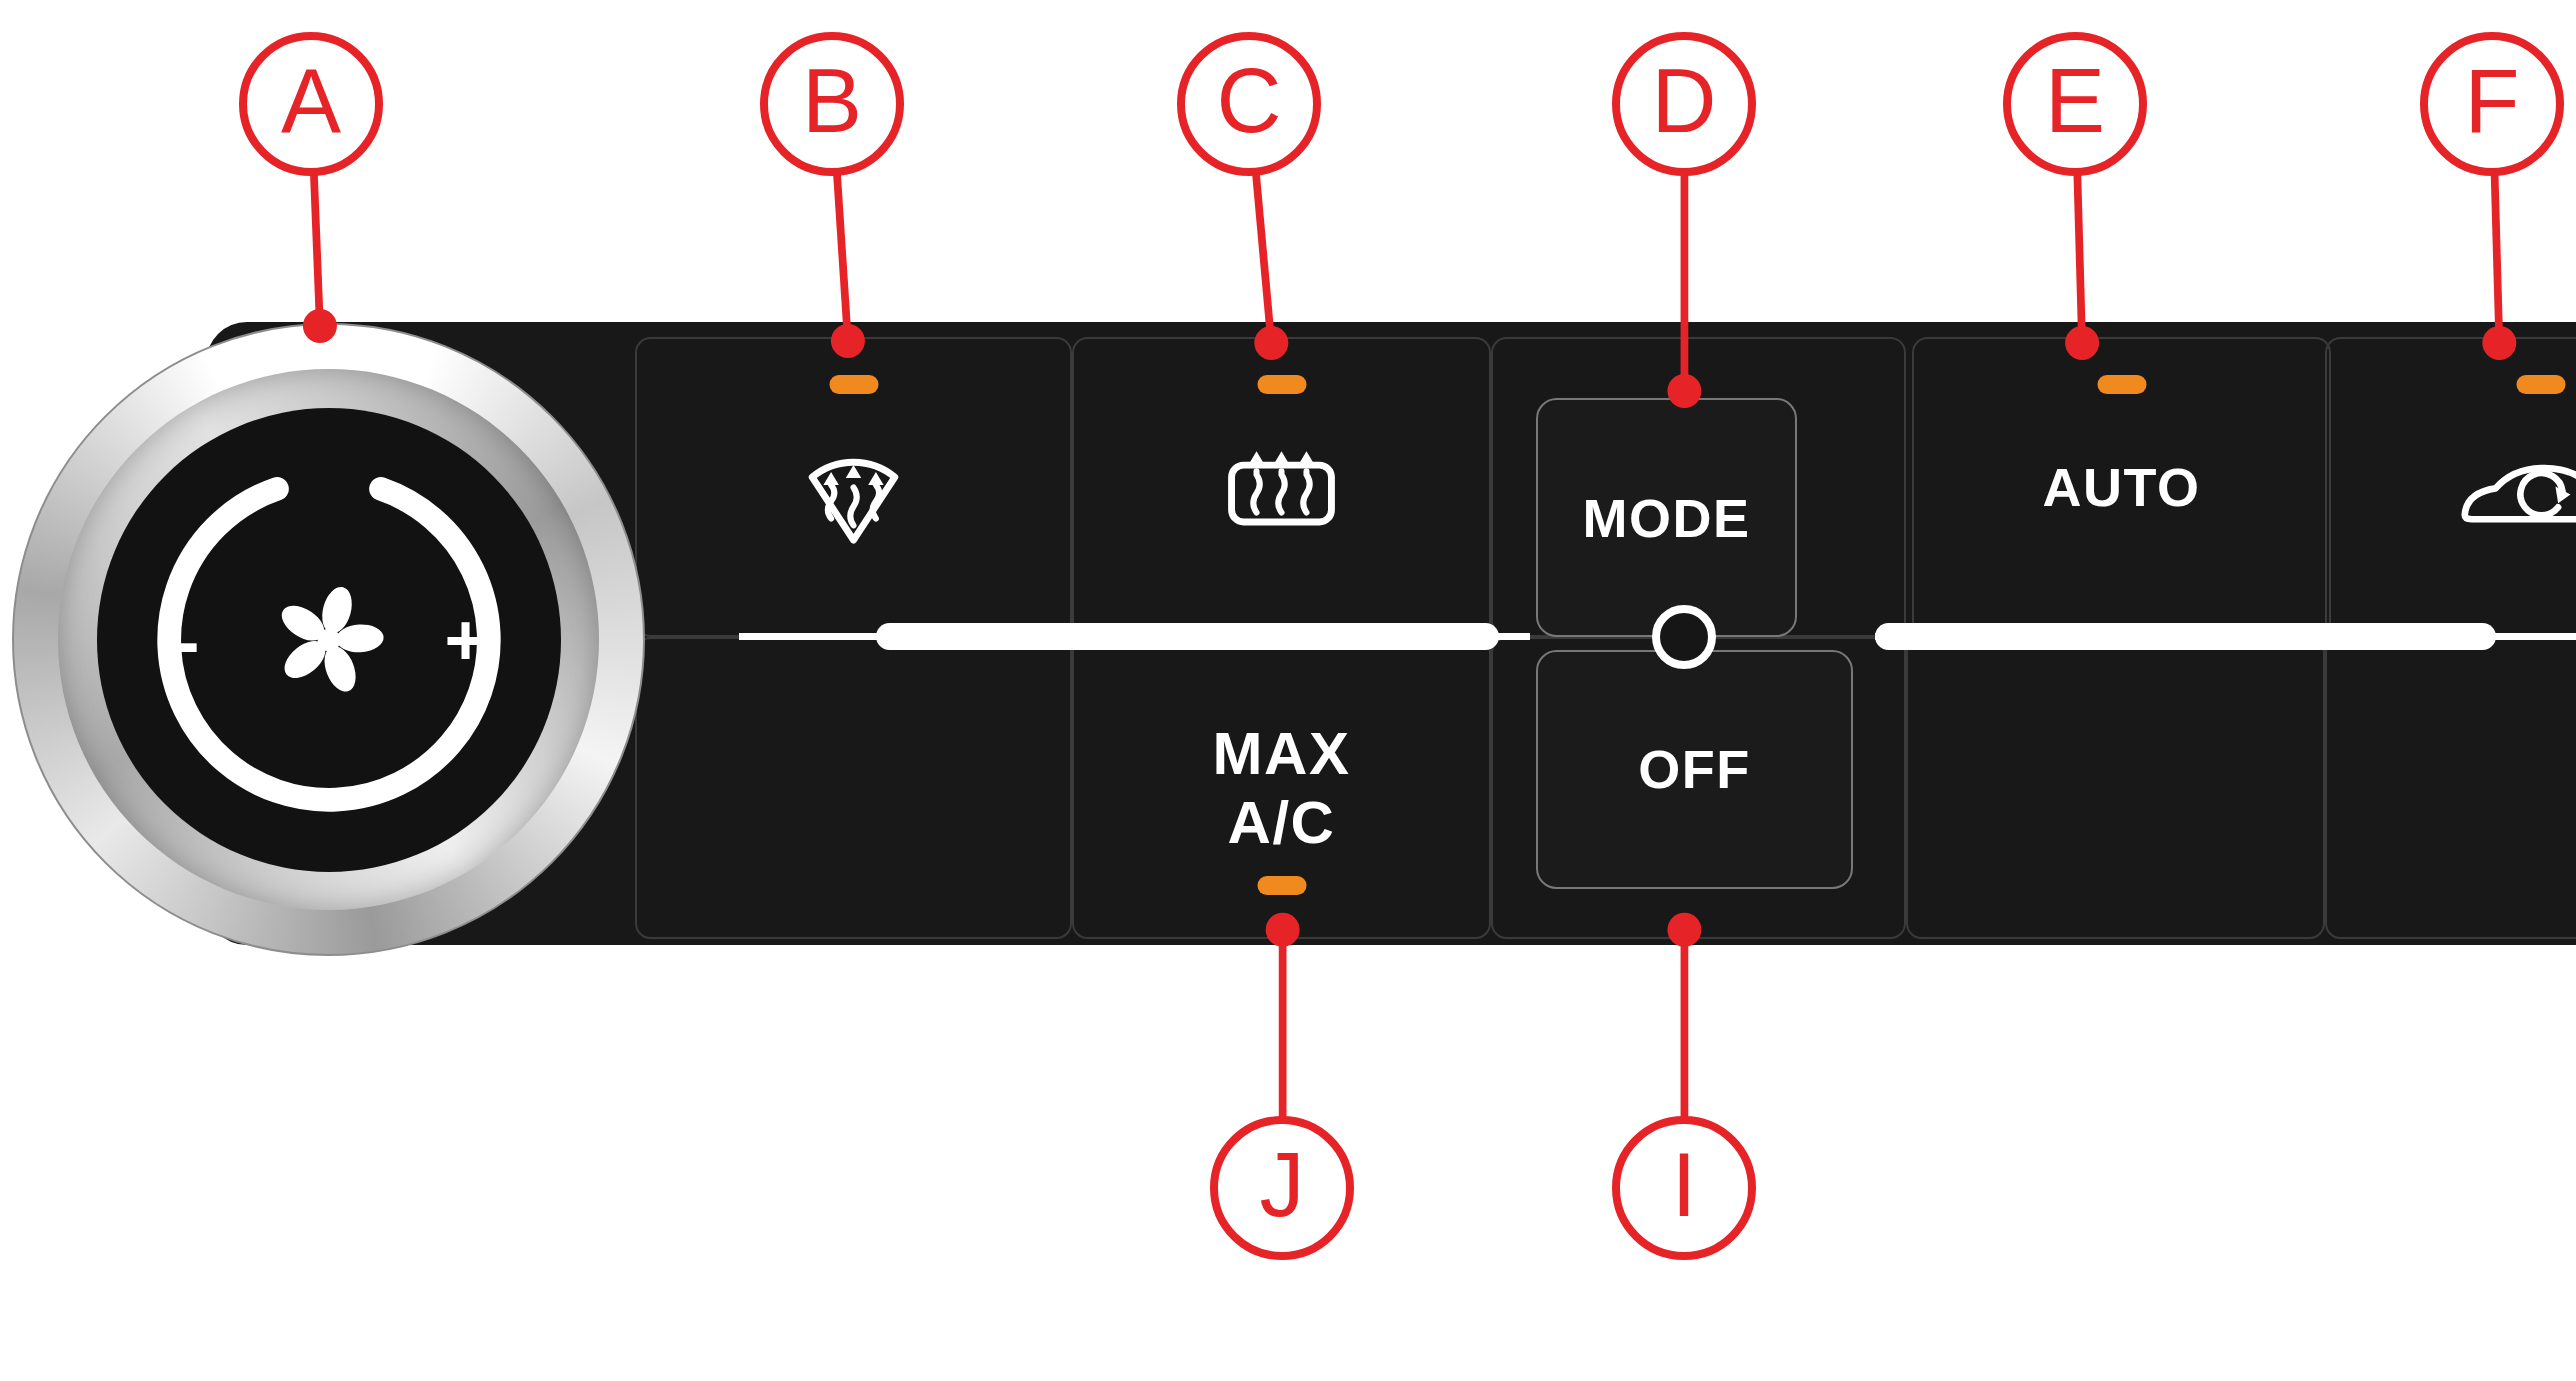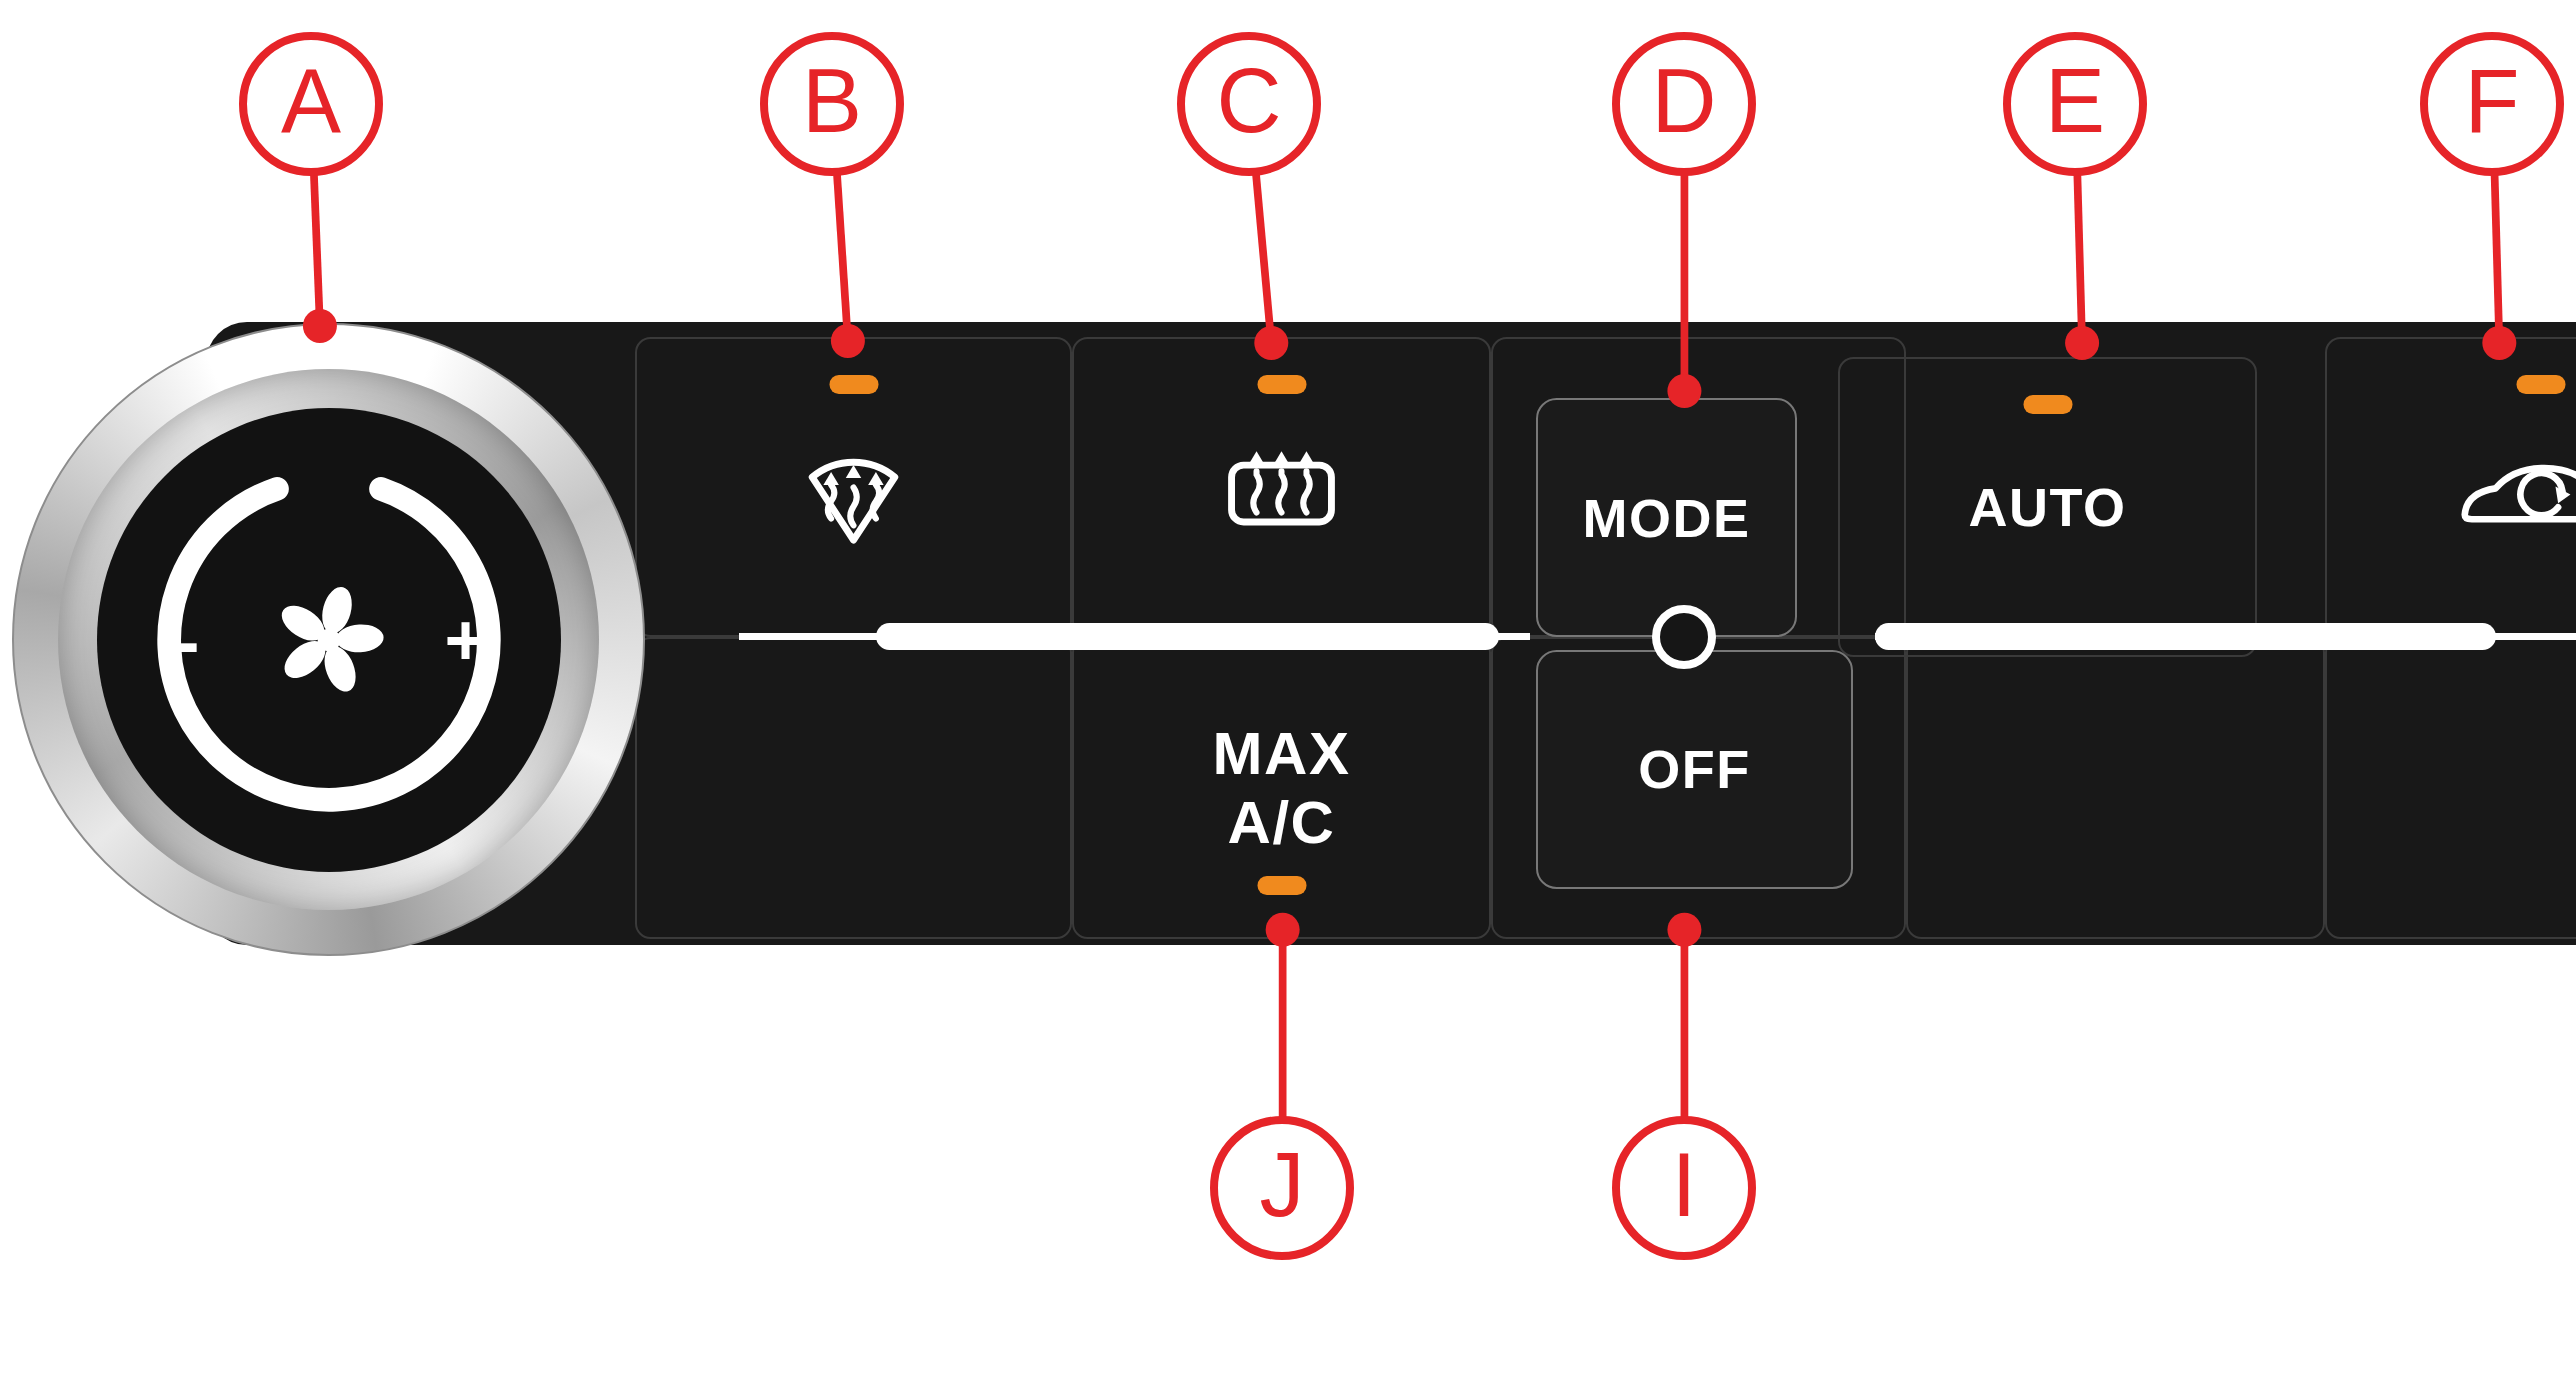--- a/index.html
+++ b/index.html
@@ -89,21 +89,21 @@
         </g>
       </svg>
     </div>
 
     <div class="cell" style="left:1285px;top:15px;width:415px;height:300px;">
       <div class="btn" style="left:43px;top:59px;width:261px;height:239px;">
         <span class="cell-label">MODE</span>
       </div>
     </div>
 
-    <div class="cell" style="left:1632px;top:15px;width:419px;height:300px;margin-top:20px;">
+    <div class="cell" style="left:1706px;top:15px;width:419px;height:300px;">
       <div class="indicator ind-top"></div>
       <span class="cell-label">AUTO</span>
     </div>
 
     <div class="cell" style="left:2119px;top:15px;width:431px;height:300px;">
       <div class="indicator ind-top"></div>
       <svg viewBox="0 0 420 320" width="185" height="141">
         <g fill="none" stroke="#fff" stroke-width="15" stroke-linecap="round" stroke-linejoin="round">
           <path d="M38 222 q4 -50 70 -60 q38 -44 104 -46 q76 -2 108 42 q62 6 70 58 q2 16 -16 16 l-320 0 q-16 0 -16 -10 z"></path>
           <path d="M250 205 a48 48 0 1 1 10 -36"></path>

